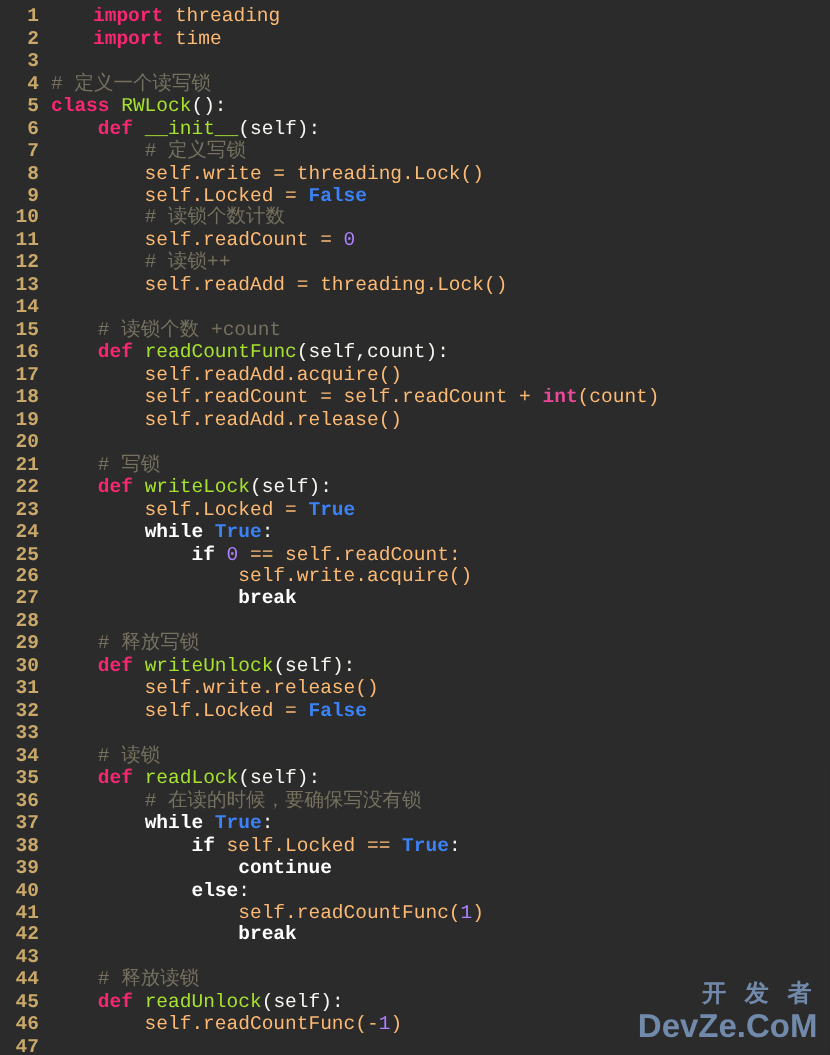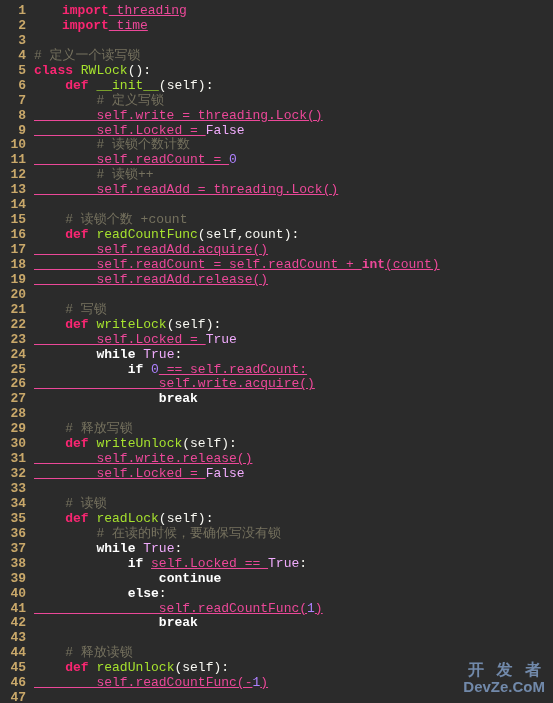--- a/index.html
+++ b/index.html
@@ -16,44 +16,44 @@
   }
   .editor {
     display: flex;
     padding: 4px 0 0 0;
   }
   .code {
     white-space: pre;
   }
   .line { display: flex; }
   .ln { min-width: 26px; text-align: right; padding-right: 8px; color: #c9a86a; font-weight: bold; }
-  .tok-id { color: #ec4899; text-decoration: underline; }
+  .tok-id { color: #fdba74; }
   .tok-def { color: #a6e22e; }
   .tok-num  { color: #ae81ff; }
   .tok-comment { color: #75715e; }
   .tok-paren { color: #f8f8f2; }
   .tok-colon { color: #f8f8f2; }
   .tok-import { color: #f92672; font-weight: bold; margin-left: 28px; }
   .tok-flow { color: #ffffff; font-weight: bold; }
   .tok-deco { color: #f92672; font-weight: bold;}
-  .tok-true { color: #f0abfc; font-weight: normal; }
+  .tok-true { color: #3b82f6; font-weight: bold; }
   .tok-int  { color: #ec4899; font-weight: bold; }
 
   .watermark {
     position: absolute;
     right: 8px;
     bottom: 8px;
     color: rgba(160,200,255,0.6);
     font-family: Arial, sans-serif;
     text-align: right;
     line-height: 1.05;
     pointer-events: none;
   }
   .watermark .cn { font-size: 16px; font-weight: bold; letter-spacing: 4px; }
-  .watermark .en { font-size: 15px; font-weight: bold; letter-spacing: 0; }
+  .watermark .en { font-size: 22px; font-weight: bold; letter-spacing: 0; }
 </style>
 </head>
 <body>
 
 <div class="editor">
   <div class="code" id="codeArea"><div class="line"><span class="ln">1</span><span><span class="tok-import">import</span><span class="tok-id"> threading</span></span></div><div class="line"><span class="ln">2</span><span><span class="tok-import">import</span><span class="tok-id"> time</span></span></div><div class="line"><span class="ln">3</span><span> </span></div><div class="line"><span class="ln">4</span><span><span class="tok-comment"># 定义一个读写锁</span></span></div><div class="line"><span class="ln">5</span><span><span class="tok-deco">class </span><span class="tok-def">RWLock</span><span class="tok-paren">():</span></span></div><div class="line"><span class="ln">6</span><span><span>    </span><span class="tok-deco">def </span><span class="tok-def">__init__</span><span class="tok-paren">(self):</span></span></div><div class="line"><span class="ln">7</span><span><span>        </span><span class="tok-comment"># 定义写锁</span></span></div><div class="line"><span class="ln">8</span><span><span class="tok-id">        self.write = threading.Lock()</span></span></div><div class="line"><span class="ln">9</span><span><span class="tok-id">        self.Locked = </span><span class="tok-true">False</span></span></div><div class="line"><span class="ln">10</span><span><span>        </span><span class="tok-comment"># 读锁个数计数</span></span></div><div class="line"><span class="ln">11</span><span><span class="tok-id">        self.readCount = </span><span class="tok-num">0</span></span></div><div class="line"><span class="ln">12</span><span><span>        </span><span class="tok-comment"># 读锁++</span></span></div><div class="line"><span class="ln">13</span><span><span class="tok-id">        self.readAdd = threading.Lock()</span></span></div><div class="line"><span class="ln">14</span><span> </span></div><div class="line"><span class="ln">15</span><span><span>    </span><span class="tok-comment"># 读锁个数 +count</span></span></div><div class="line"><span class="ln">16</span><span><span>    </span><span class="tok-deco">def </span><span class="tok-def">readCountFunc</span><span class="tok-paren">(self,count):</span></span></div><div class="line"><span class="ln">17</span><span><span class="tok-id">        self.readAdd.acquire()</span></span></div><div class="line"><span class="ln">18</span><span><span class="tok-id">        self.readCount = self.readCount + </span><span class="tok-int">int</span><span class="tok-id">(count)</span></span></div><div class="line"><span class="ln">19</span><span><span class="tok-id">        self.readAdd.release()</span></span></div><div class="line"><span class="ln">20</span><span> </span></div><div class="line"><span class="ln">21</span><span><span>    </span><span class="tok-comment"># 写锁</span></span></div><div class="line"><span class="ln">22</span><span><span>    </span><span class="tok-deco">def </span><span class="tok-def">writeLock</span><span class="tok-paren">(self):</span></span></div><div class="line"><span class="ln">23</span><span><span class="tok-id">        self.Locked = </span><span class="tok-true">True</span></span></div><div class="line"><span class="ln">24</span><span><span>        </span><span class="tok-flow">while </span><span class="tok-true">True</span><span class="tok-colon">:</span></span></div><div class="line"><span class="ln">25</span><span><span>            </span><span class="tok-flow">if </span><span class="tok-num">0</span><span class="tok-id"> == self.readCount:</span></span></div><div class="line"><span class="ln">26</span><span><span class="tok-id">                self.write.acquire()</span></span></div><div class="line"><span class="ln">27</span><span><span>                </span><span class="tok-flow">break</span></span></div><div class="line"><span class="ln">28</span><span> </span></div><div class="line"><span class="ln">29</span><span><span>    </span><span class="tok-comment"># 释放写锁</span></span></div><div class="line"><span class="ln">30</span><span><span>    </span><span class="tok-deco">def </span><span class="tok-def">writeUnlock</span><span class="tok-paren">(self):</span></span></div><div class="line"><span class="ln">31</span><span><span class="tok-id">        self.write.release()</span></span></div><div class="line"><span class="ln">32</span><span><span class="tok-id">        self.Locked = </span><span class="tok-true">False</span></span></div><div class="line"><span class="ln">33</span><span> </span></div><div class="line"><span class="ln">34</span><span><span>    </span><span class="tok-comment"># 读锁</span></span></div><div class="line"><span class="ln">35</span><span><span>    </span><span class="tok-deco">def </span><span class="tok-def">readLock</span><span class="tok-paren">(self):</span></span></div><div class="line"><span class="ln">36</span><span><span>        </span><span class="tok-comment"># 在读的时候，要确保写没有锁</span></span></div><div class="line"><span class="ln">37</span><span><span>        </span><span class="tok-flow">while </span><span class="tok-true">True</span><span class="tok-colon">:</span></span></div><div class="line"><span class="ln">38</span><span><span>            </span><span class="tok-flow">if </span><span class="tok-id">self.Locked == </span><span class="tok-true">True</span><span class="tok-colon">:</span></span></div><div class="line"><span class="ln">39</span><span><span>                </span><span class="tok-flow">continue</span></span></div><div class="line"><span class="ln">40</span><span><span>            </span><span class="tok-flow">else</span><span class="tok-colon">:</span></span></div><div class="line"><span class="ln">41</span><span><span class="tok-id">                self.readCountFunc(</span><span class="tok-num">1</span><span class="tok-id">)</span></span></div><div class="line"><span class="ln">42</span><span><span>                </span><span class="tok-flow">break</span></span></div><div class="line"><span class="ln">43</span><span> </span></div><div class="line"><span class="ln">44</span><span><span>    </span><span class="tok-comment"># 释放读锁</span></span></div><div class="line"><span class="ln">45</span><span><span>    </span><span class="tok-deco">def </span><span class="tok-def">readUnlock</span><span class="tok-paren">(self):</span></span></div><div class="line"><span class="ln">46</span><span><span class="tok-id">        self.readCountFunc(-</span><span class="tok-num">1</span><span class="tok-id">)</span></span></div><div class="line"><span class="ln">47</span><span> </span></div></div>
 </div>
 
 <div class="watermark">
   <div class="cn">开 发 者</div>

